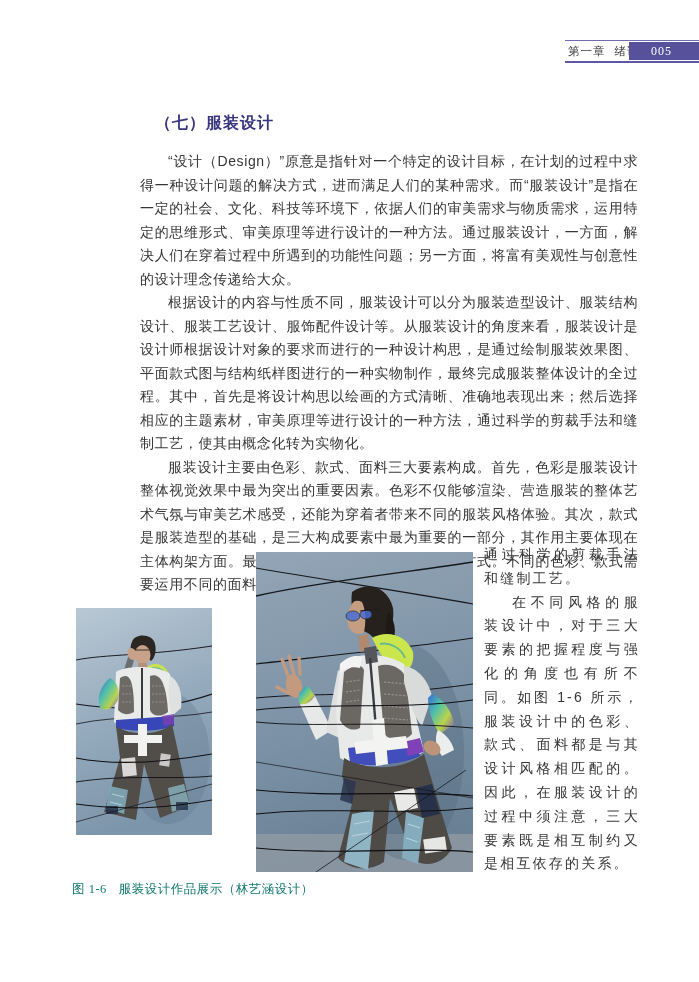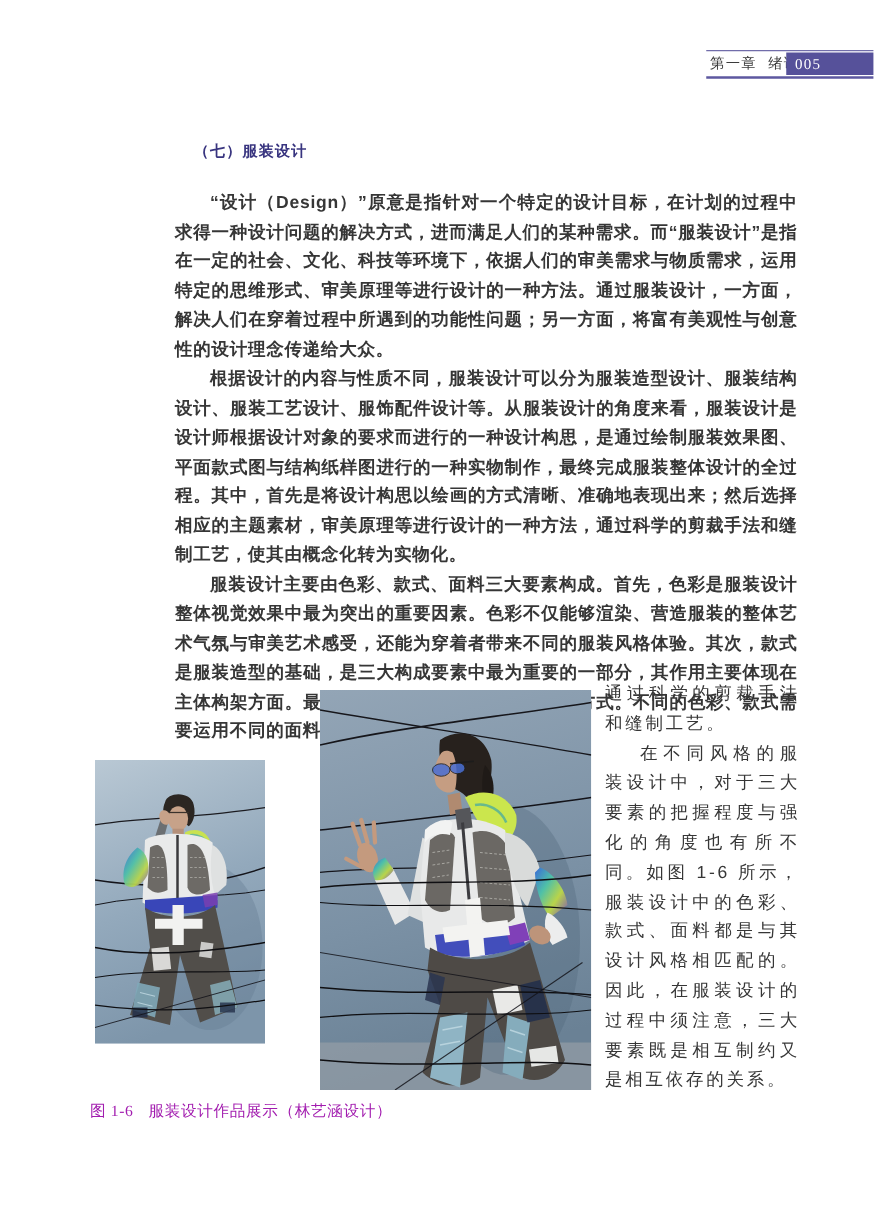--- a/index.html
+++ b/index.html
@@ -15,51 +15,51 @@
   .runhead .rh-text{
     position:absolute;left:3px;top:3px;height:17px;line-height:17px;
     font-family:"Liberation Serif","DejaVu Serif",serif;
     font-size:11.5px;color:#3b3b3b;letter-spacing:1px;
   }
   .runhead .rh-text .sect{margin-left:9px;}
   .runhead .pagenum{
     position:absolute;right:0;top:2px;width:70px;height:18px;line-height:18px;
     background:#56519a;color:#ffffff;
     font-family:"Liberation Serif","DejaVu Serif",serif;
-    font-size:12px;padding-left:7px;box-sizing:border-box;letter-spacing:1px;
+    font-size:12px;padding-left:22px;box-sizing:border-box;letter-spacing:1px;
   }
   
   .sec-heading{
     position:absolute;left:155px;top:113px;
-    font-size:12px;font-weight:bold;color:#38347f;letter-spacing:1px;
+    font-size:16px;font-weight:bold;color:#38347f;letter-spacing:1px;
   }
   
   .bodytext{
     position:absolute;left:140px;top:150px;width:498px;
     font-size:14px;line-height:23.5px;letter-spacing:0.6px;
     text-align:justify;color:#363636;
   }
-  .bodytext p{margin:0;text-indent:2em;font-weight:bold;}
+  .bodytext p{margin:0;text-indent:2em;}
   
   .photo{position:absolute;display:block;}
   .photo-left{left:76px;top:608px;width:136px;height:227px;}
   .photo-right{left:256px;top:552px;width:217px;height:320px;}
   
   .wrapcol{
     position:absolute;left:484px;top:543px;width:156px;
     font-size:14px;line-height:23.8px;letter-spacing:2.2px;
     text-align:justify;color:#363636;
   }
   .wrapcol p{margin:0;}
   .wrapcol p.indent{text-indent:2em;}
   
   .caption{
     position:absolute;left:72px;top:881px;
     font-family:"Liberation Serif","DejaVu Serif",serif;
-    font-size:12.5px;color:#a21caf;letter-spacing:0.5px;
+    font-size:12.5px;color:#0f766e;letter-spacing:0.5px;
   }
   .caption .cap-text{margin-left:12px;}
 </style>
 </head>
 <body>
 
 <div class="page">
 
   <div class="runhead">
     <div class="rule-top"></div>

